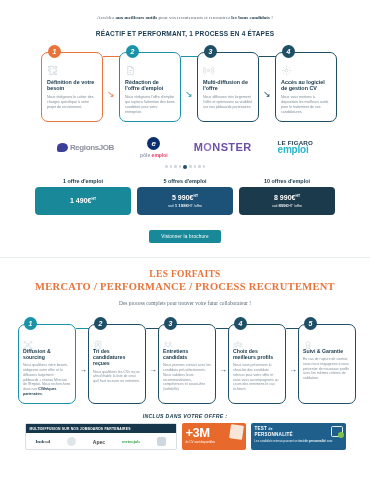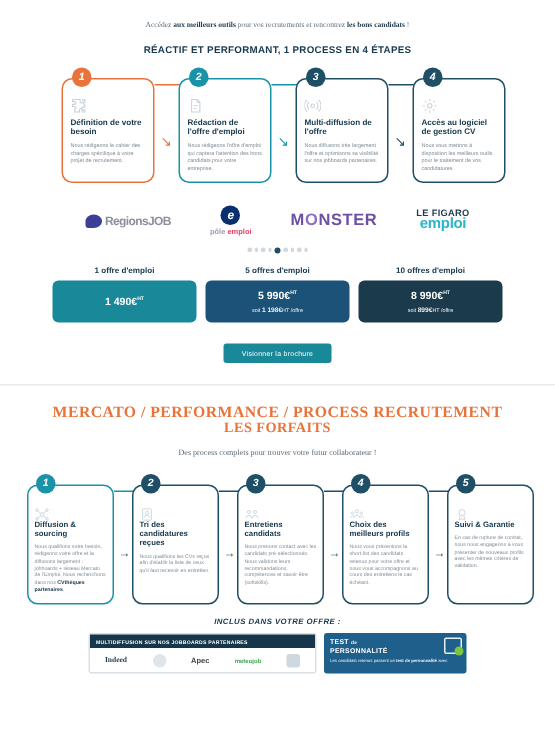--- a/index.html
+++ b/index.html
@@ -73,21 +73,21 @@
   .connector {
     position:absolute; top:10px; height:1px; background:#e8743b;
   }
 
   
   .jb-title { margin-top:8px; font-size:7px; }
   .jb-row {
     display:flex; align-items:center; justify-content:center;
     gap:26px; margin-top:10px; height:26px;
   }
-  .logo { text-align:center; }
+  .logo { }
   .logo-regionsjob { display:flex; align-items:center; gap:2px; }
   .rj-dot { width:11px; height:9px; border-radius:50% 50% 50% 2px; background:#3b3f98; }
   .rj-txt { font-size:8px; font-weight:bold; color:#2b2f72; letter-spacing:-.4px; }
   .rj-txt span { color:#8d8f9e; }
   .pe-circle {
     width:13px; height:13px; border-radius:50%;
     background:#0a2e6e; margin:0 auto 2px;
     display:flex; align-items:center; justify-content:center;
     color:#fff; font-size:8px; font-weight:bold; font-style:italic;
   }
@@ -338,22 +338,22 @@
       </div>
     </div>
     <div class="brochure-wrap">
       <button class="brochure">Visionner la brochure</button>
     </div>
   </section>
 
   <div class="divider"></div>
 
   <section id="sec-forfaits">
+    <h1 class="hdr-orange t1">LES FORFAITS</h1>
     <h1 class="hdr-orange t2">MERCATO / PERFORMANCE / PROCESS RECRUTEMENT</h1>
-    <h1 class="hdr-orange t1">LES FORFAITS</h1>
     <p class="sub-grey lede">Des process complets pour trouver votre futur collaborateur !</p>
 
     <div class="steps5">
       <div class="connector" style="left:67px;width:22px;background:#1a93a8;"></div>
       <div class="connector" style="left:137px;width:22px;background:#1f4f66;"></div>
       <div class="connector" style="left:207px;width:22px;background:#1f4f66;"></div>
       <div class="connector" style="left:277px;width:22px;background:#1f4f66;"></div>
 
       <div class="card5 teal" style="left:9px">
         <div class="num">1</div>
@@ -435,20 +435,25 @@
         <div class="bar">MULTIDIFFUSION SUR NOS JOBBOARDS PARTENAIRES</div>
         <div class="grid">
           <span class="fl indeed">Indeed</span>
           <span class="circ"></span>
           <span class="fl apec">Apec</span>
           <span class="fl meteo">meteojob</span>
           <span class="sq"></span>
         </div>
       </div>
 
+      <div class="foot-3m">
+        <div class="doc"></div>
+        <div class="big">+3M</div>
+        <div class="small">de CV sont disponibles</div>
+      </div>
 
       <div class="foot-test">
         <div class="badge"></div>
         <div class="chk"></div>
         <div class="l1"><span>TEST</span> <em>de</em><br><span>PERSONNALITÉ</span></div>
         <div class="l2"><span>Les candidats retenus passent un </span><b>test de personnalité</b><span> avec</span></div>
       </div>
     </div>
   </section>
 

